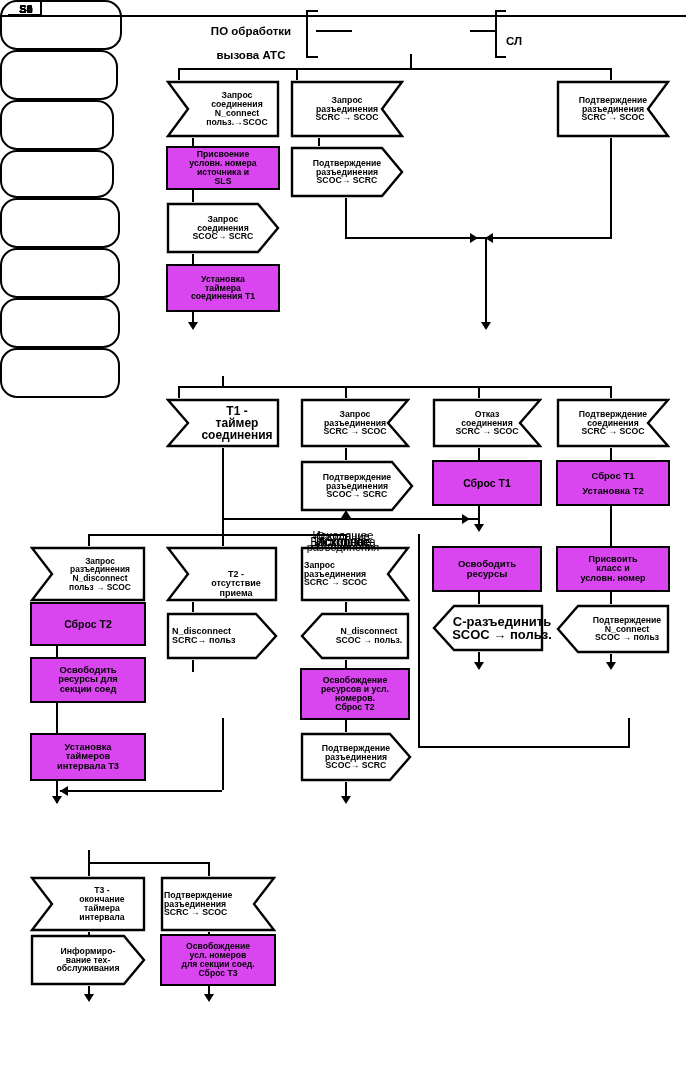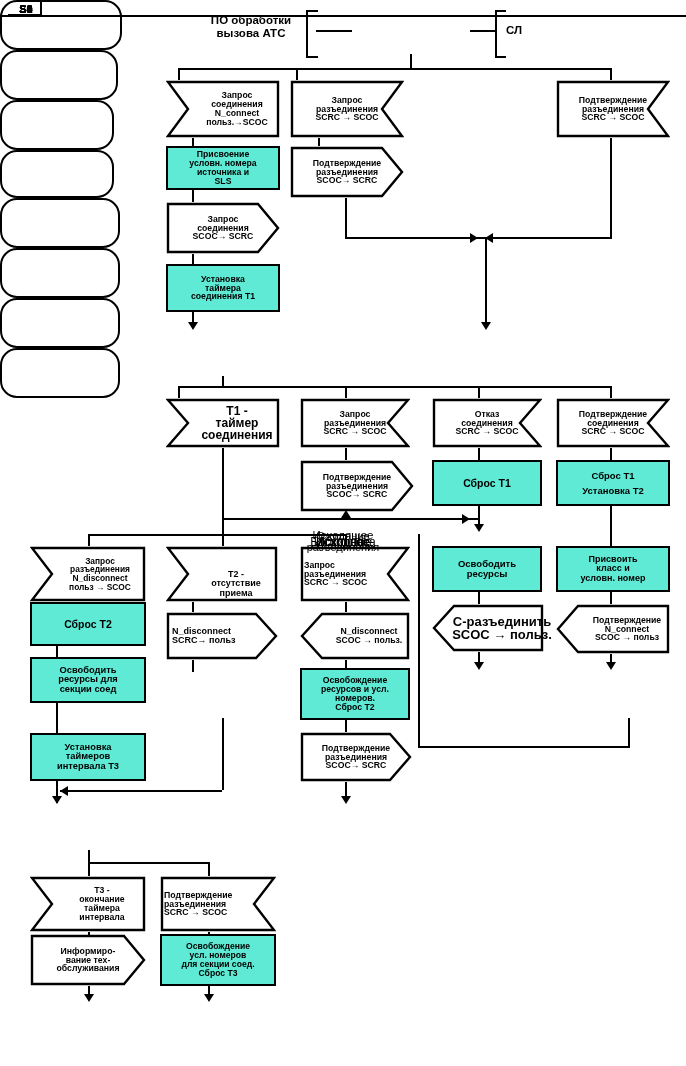--- a/index.html
+++ b/index.html
@@ -5,21 +5,21 @@
 <style>
   html,body{margin:0;padding:0;background:#ffffff;}
   body{font-family:"Liberation Sans","DejaVu Sans",sans-serif;}
   #canvas{position:relative;width:686px;height:1066px;background:#fff;overflow:hidden;}
   .node{position:absolute;box-sizing:border-box;}
   .lbl{position:absolute;left:0;top:0;width:100%;height:100%;
        display:flex;flex-direction:column;align-items:center;justify-content:center;
        text-align:center;line-height:1.02;color:#000;pointer-events:none;}
   .lbl span{display:block;white-space:nowrap;}
   
-  .task{border:2px solid #000;background:#5eead4;}
+  .task{border:2px solid #000;background:#d946ef;}
   
   .shape svg{display:block;width:100%;height:100%;}
   .shape svg path{fill:#fff;stroke:#000;stroke-width:2.4;stroke-linejoin:miter;}
   
   .state{border:2px solid #000;background:#fff;border-radius:17px;}
   .state .bar{position:absolute;left:0;right:0;top:15px;height:2px;background:#000;}
   .state .tab{position:absolute;left:8px;top:2px;width:34px;height:14px;
               border:2px solid #000;border-top:none;border-left:none;box-sizing:border-box;}
   .state .sid{position:absolute;left:10px;top:1px;width:32px;height:15px;
               display:flex;align-items:center;justify-content:center;
@@ -33,21 +33,21 @@
   .v{position:absolute;width:0;border-left:2px solid #000;}
   .arw{position:absolute;width:0;height:0;border-left:5px solid transparent;
        border-right:5px solid transparent;border-top:8px solid #000;}
   .arwR{position:absolute;width:0;height:0;border-top:5px solid transparent;
         border-bottom:5px solid transparent;border-left:8px solid #000;}
   .arwL{position:absolute;width:0;height:0;border-top:5px solid transparent;
         border-bottom:5px solid transparent;border-right:8px solid #000;}
   
   .brk{position:absolute;border:2px solid #000;border-right:none;}
   .anno{position:absolute;color:#000;text-align:center;line-height:1.12;}
-  .anno span{display:block;white-space:nowrap;}
+  .anno span{display:block;white-space:nowrap;margin-top:11px;}
 </style>
 </head>
 <body>
 
 <div id="canvas">
 
   <div class="brk" style="left:306px;top:10px;width:10px;height:44px;"></div>
   <div class="anno" style="left:196px;top:14px;width:110px;font-size:11.5px;font-weight:bold;">
     <span>ПО обработки</span>
     <span>вызова АТС</span>

